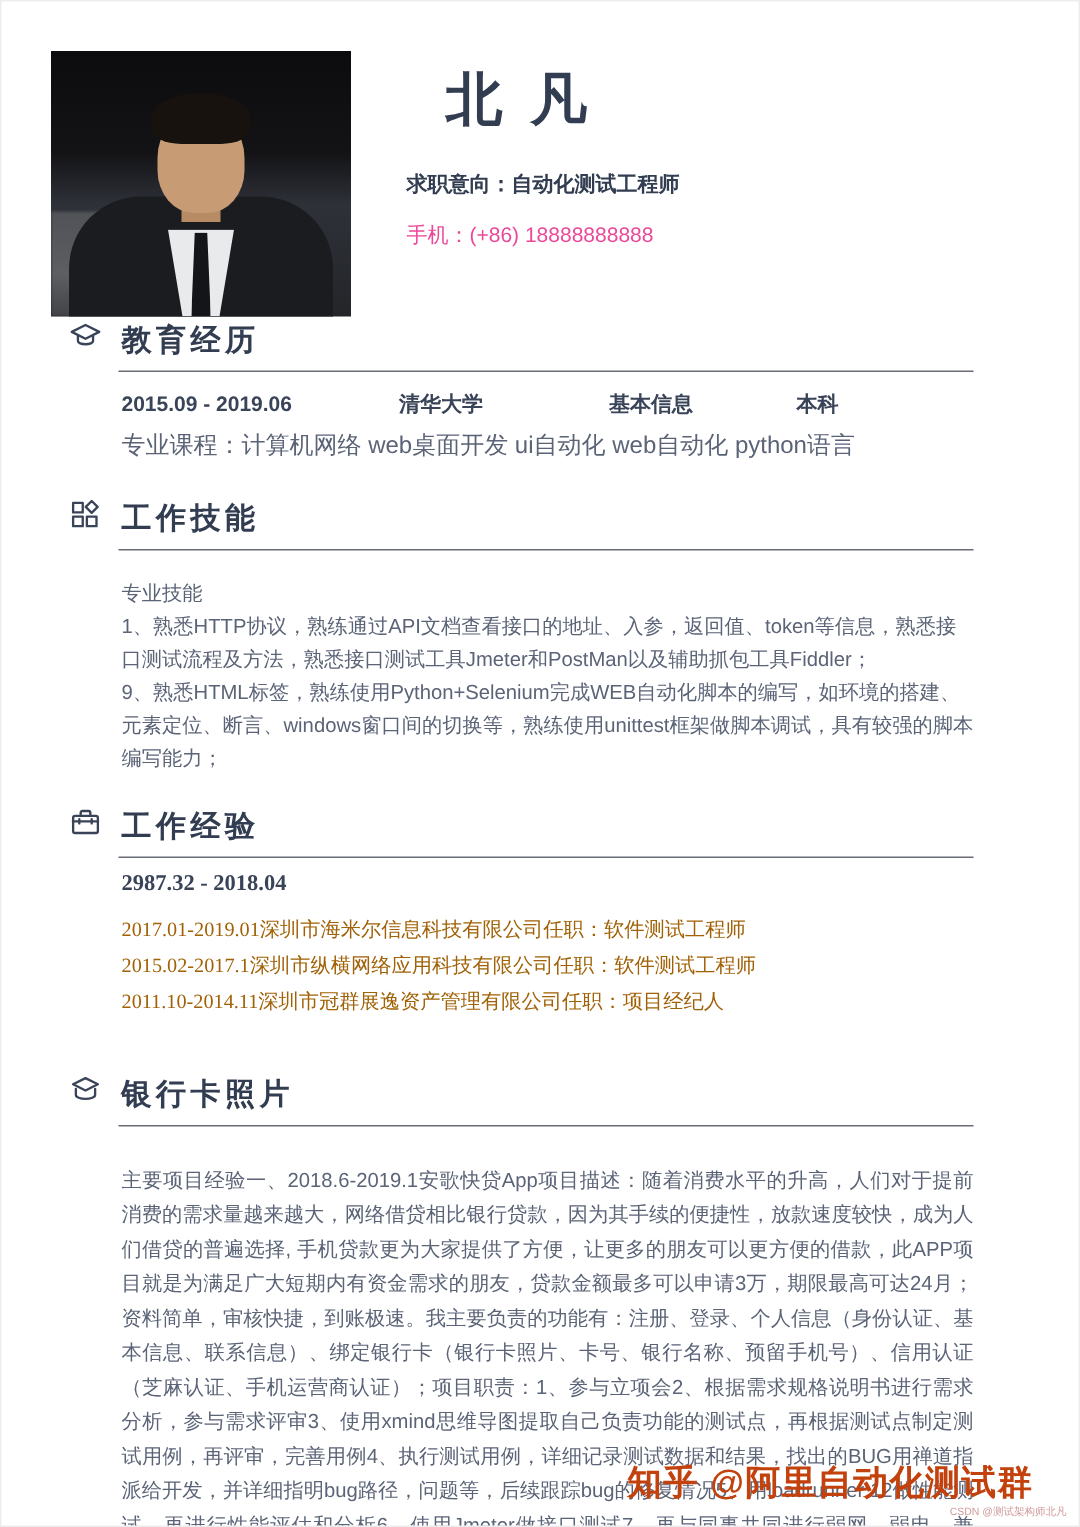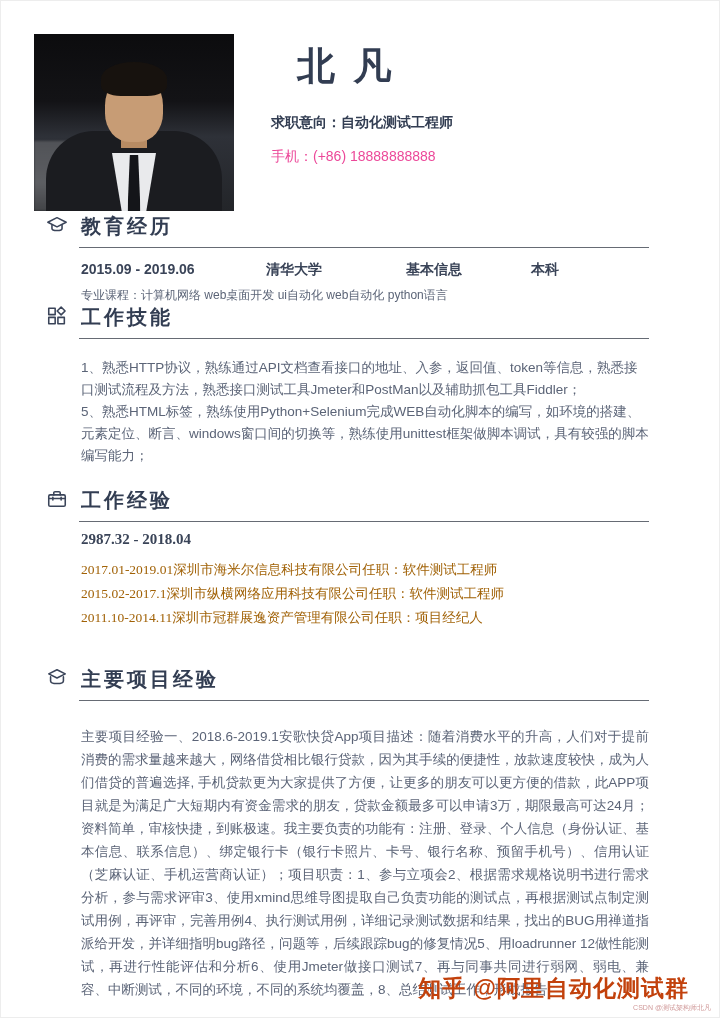--- a/index.html
+++ b/index.html
@@ -86,24 +86,24 @@
     border-bottom:1px solid #666b74;
     margin-left:33px; margin-top:7px;
   }
   .section-body { padding-left:35px; }
 
   
   .edu-row { display:flex; margin-top:13px; font-size:14px; font-weight:bold; color:#3a4458; }
   .edu-period { width:185px; }
   .edu-school { width:140px; }
   .edu-major  { width:125px; }
-  .edu-courses { margin-top:8px; font-size:12px; color:#5b6477; }
-
-  
-  .sec-skills { }
+  .edu-courses { margin-top:8px; font-size:16px; color:#5b6477; }
+
+  
+  .sec-skills { margin-top:24px; }
   .skills-body { margin-top:18px; font-size:13.5px; line-height:22px; color:#5b6477; }
   .skills-sub { margin-bottom:0; }
 
   
   .sec-exp { margin-top:20px;font-family:Liberation Serif, serif; }
   .exp-period { margin-top:9px; font-size:15px; font-weight:bold; color:#3a4458; }
   .exp-items { margin-top:10px; font-size:13.5px; line-height:24px; color:#a16207; }
 
   
   .sec-proj { margin-top:36px; }
@@ -176,22 +176,23 @@
           <rect x="3" y="3.5" width="7" height="7"></rect>
           <rect x="3" y="13.5" width="7" height="7"></rect>
           <rect x="13" y="13.5" width="7" height="7"></rect>
           <path d="M16.5 2.2l4.3 4.3-4.3 4.3-4.3-4.3z"></path>
         </svg>
       </span>
       <span class="section-title">工作技能</span>
     </div>
     <div class="section-rule"></div>
     <div class="section-body skills-body">
+      <div class="skills-sub">专业技能</div>
       <div>1、熟悉HTTP协议，熟练通过API文档查看接口的地址、入参，返回值、token等信息，熟悉接口测试流程及方法，熟悉接口测试工具Jmeter和PostMan以及辅助抓包工具Fiddler；</div>
-      <div>5、熟悉HTML标签，熟练使用Python+Selenium完成WEB自动化脚本的编写，如环境的搭建、元素定位、断言、windows窗口间的切换等，熟练使用unittest框架做脚本调试，具有较强的脚本编写能力；</div>
+      <div>9、熟悉HTML标签，熟练使用Python+Selenium完成WEB自动化脚本的编写，如环境的搭建、元素定位、断言、windows窗口间的切换等，熟练使用unittest框架做脚本调试，具有较强的脚本编写能力；</div>
     </div>
   </div>
 
   <div class="section sec-exp">
     <div class="section-head">
       <span>
         <svg width="22" height="22" viewBox="0 0 24 24" fill="none" stroke="#3a4459" stroke-width="1.7" stroke-linejoin="round" stroke-linecap="round">
           <rect x="3" y="7.5" width="18" height="12.5" rx="1.5"></rect>
           <path d="M8.5 7.5V5.2c0-.7.6-1.2 1.3-1.2h4.4c.7 0 1.3.5 1.3 1.2v2.3"></path>
           <path d="M3 11.5h18"></path>
@@ -212,21 +213,21 @@
   </div>
 
   <div class="section sec-proj">
     <div class="section-head">
       <span>
         <svg width="22" height="22" viewBox="0 0 24 24" fill="none" stroke="#3a4459" stroke-width="1.7" stroke-linejoin="round" stroke-linecap="round">
           <path d="M12 3l9 4.5-9 4.5-9-4.5z"></path>
           <path d="M5 10.8v4.4c0 1.6 3.1 2.9 7 2.9s7-1.3 7-2.9v-4.4"></path>
         </svg>
       </span>
-      <span class="section-title">主要项目经验</span>
+      <span class="section-title">银行卡照片</span>
     </div>
     <div class="section-rule"></div>
     <div class="section-body">
       <div class="proj-desc">主要项目经验一、2018.6-2019.1安歌快贷App项目描述：随着消费水平的升高，人们对于提前消费的需求量越来越大，网络借贷相比银行贷款，因为其手续的便捷性，放款速度较快，成为人们借贷的普遍选择, 手机贷款更为大家提供了方便，让更多的朋友可以更方便的借款，此APP项目就是为满足广大短期内有资金需求的朋友，贷款金额最多可以申请3万，期限最高可达24月； 资料简单，审核快捷，到账极速。我主要负责的功能有：注册、登录、个人信息（身份认证、基本信息、联系信息）、绑定银行卡（银行卡照片、卡号、银行名称、预留手机号）、信用认证（芝麻认证、手机运营商认证）；项目职责：1、参与立项会2、根据需求规格说明书进行需求分析，参与需求评审3、使用xmind思维导图提取自己负责功能的测试点，再根据测试点制定测试用例，再评审，完善用例4、执行测试用例，详细记录测试数据和结果，找出的BUG用禅道指派给开发，并详细指明bug路径，问题等，后续跟踪bug的修复情况5、用loadrunner 12做性能测试，再进行性能评估和分析6、使用Jmeter做接口测试7、再与同事共同进行弱网、弱电、兼容、中断测试，不同的环境，不同的系统均覆盖，8、总结测试工作，形成报告</div>
     </div>
   </div>
 
 </div>
 
 <div class="wm-zhihu">知乎 @阿里自动化测试群</div>

